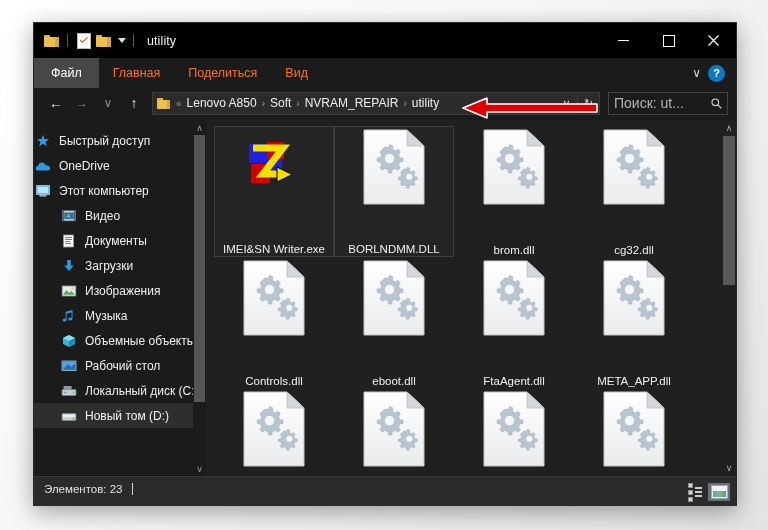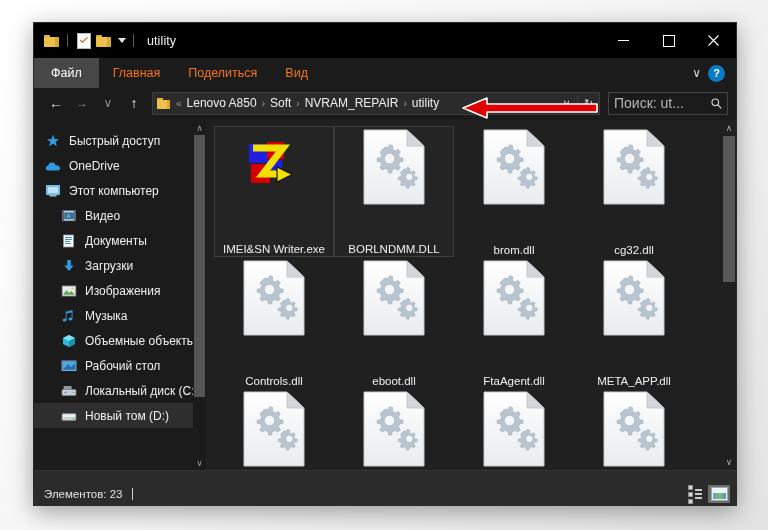--- a/index.html
+++ b/index.html
@@ -64,21 +64,21 @@
   .searchbox{width:108px;height:21px;background:#1b1b1b;border:1px solid #444;margin-left:6px;display:flex;align-items:center;padding:0 5px;flex:0 0 auto;}
   .search-text{font-size:14px;color:#b4b4b4;flex:1;overflow:hidden;white-space:nowrap;}
   .search-mag{color:#d8d8d8;font-size:11px;}
 
   
   .body{flex:1;display:flex;min-height:0;background:#1b1b1b;}
 
   
   .sidebar{width:172px;background:#1b1b1b;position:relative;overflow:hidden;flex:0 0 auto;}
   .navitems{padding-top:8px;}
-  .nav{height:25px;display:flex;align-items:center;font-size:12px;color:#f0f0f0;white-space:nowrap;overflow:hidden;padding-left:10px;}
+  .nav{height:25px;display:flex;align-items:center;font-size:12px;color:#f0f0f0;white-space:nowrap;overflow:hidden;}
   .nav.sel{background:#2e2e2e;}
   .nav .ic{width:18px;height:16px;margin-right:7px;flex:0 0 auto;display:flex;align-items:center;justify-content:center;}
   .nav.ind{padding-left:26px;}
   .sb-scroll{position:absolute;right:0;top:0;width:13px;height:100%;background:#1b1b1b;}
   .sb-up,.sb-dn{height:15px;color:#9a9a9a;font-size:9px;display:flex;align-items:center;justify-content:center;}
   .sb-track{position:absolute;top:15px;bottom:15px;left:0;right:0;}
   .sb-thumb{position:absolute;left:1px;width:11px;top:0;height:82%;background:#555;}
 
   
   .content{flex:1;background:#202020;position:relative;overflow:hidden;}
@@ -86,21 +86,21 @@
   .cell{width:120px;height:131px;display:flex;flex-direction:column;align-items:center;box-sizing:border-box;gap:33px;}
   .cell.focus{border:1px solid #3e3e3e;background:#242424;}
   .icon-wrap{width:78px;height:82px;display:flex;align-items:center;justify-content:center;}
   .fname{font-size:11.5px;color:#f0f0f0;text-align:center;line-height:14px;max-width:112px;word-wrap:break-word;margin-top:2px;}
   .cn-scroll{position:absolute;right:0;top:0;width:14px;height:100%;background:#202020;}
   .cn-up,.cn-dn{height:16px;color:#a8a8a8;font-size:9px;display:flex;align-items:center;justify-content:center;}
   .cn-track{position:absolute;top:16px;bottom:16px;left:0;right:0;background:#202020;}
   .cn-thumb{position:absolute;left:1px;width:12px;top:0;height:46%;background:#585858;}
 
   
-  .statusbar{height:22px;background:#2b2b2b;display:flex;align-items:center;padding:12px 6px 0 10px;flex:0 0 auto;border-top:1px solid #343434;}
+  .statusbar{height:22px;background:#2b2b2b;display:flex;align-items:flex-start;padding:6px 6px 0 10px;flex:0 0 auto;border-top:1px solid #343434;}
   .status-text{font-size:11.5px;color:#e2e2e2;}
   .status-cursor{width:1px;height:12px;background:#cfcfcf;margin-left:10px;}
   .viewbtns{margin-left:auto;display:flex;align-items:center;gap:2px;}
   .vb{width:22px;height:18px;display:flex;align-items:center;justify-content:center;}
   .vb.active{background:#6e6e6e;}
   .det{display:flex;gap:2px;align-items:center;}
   .det-col{display:flex;flex-direction:column;gap:2px;}
   .det-sq{width:3px;height:3px;background:#d6d6d6;border:1px solid #8e8e8e;box-sizing:content-box;}
   .det-ln{width:7px;height:2px;background:#c9c9c9;}
   .thumbicon{width:15px;height:12px;background:#eef3f8;border:1px solid #9aa7b4;position:relative;}

